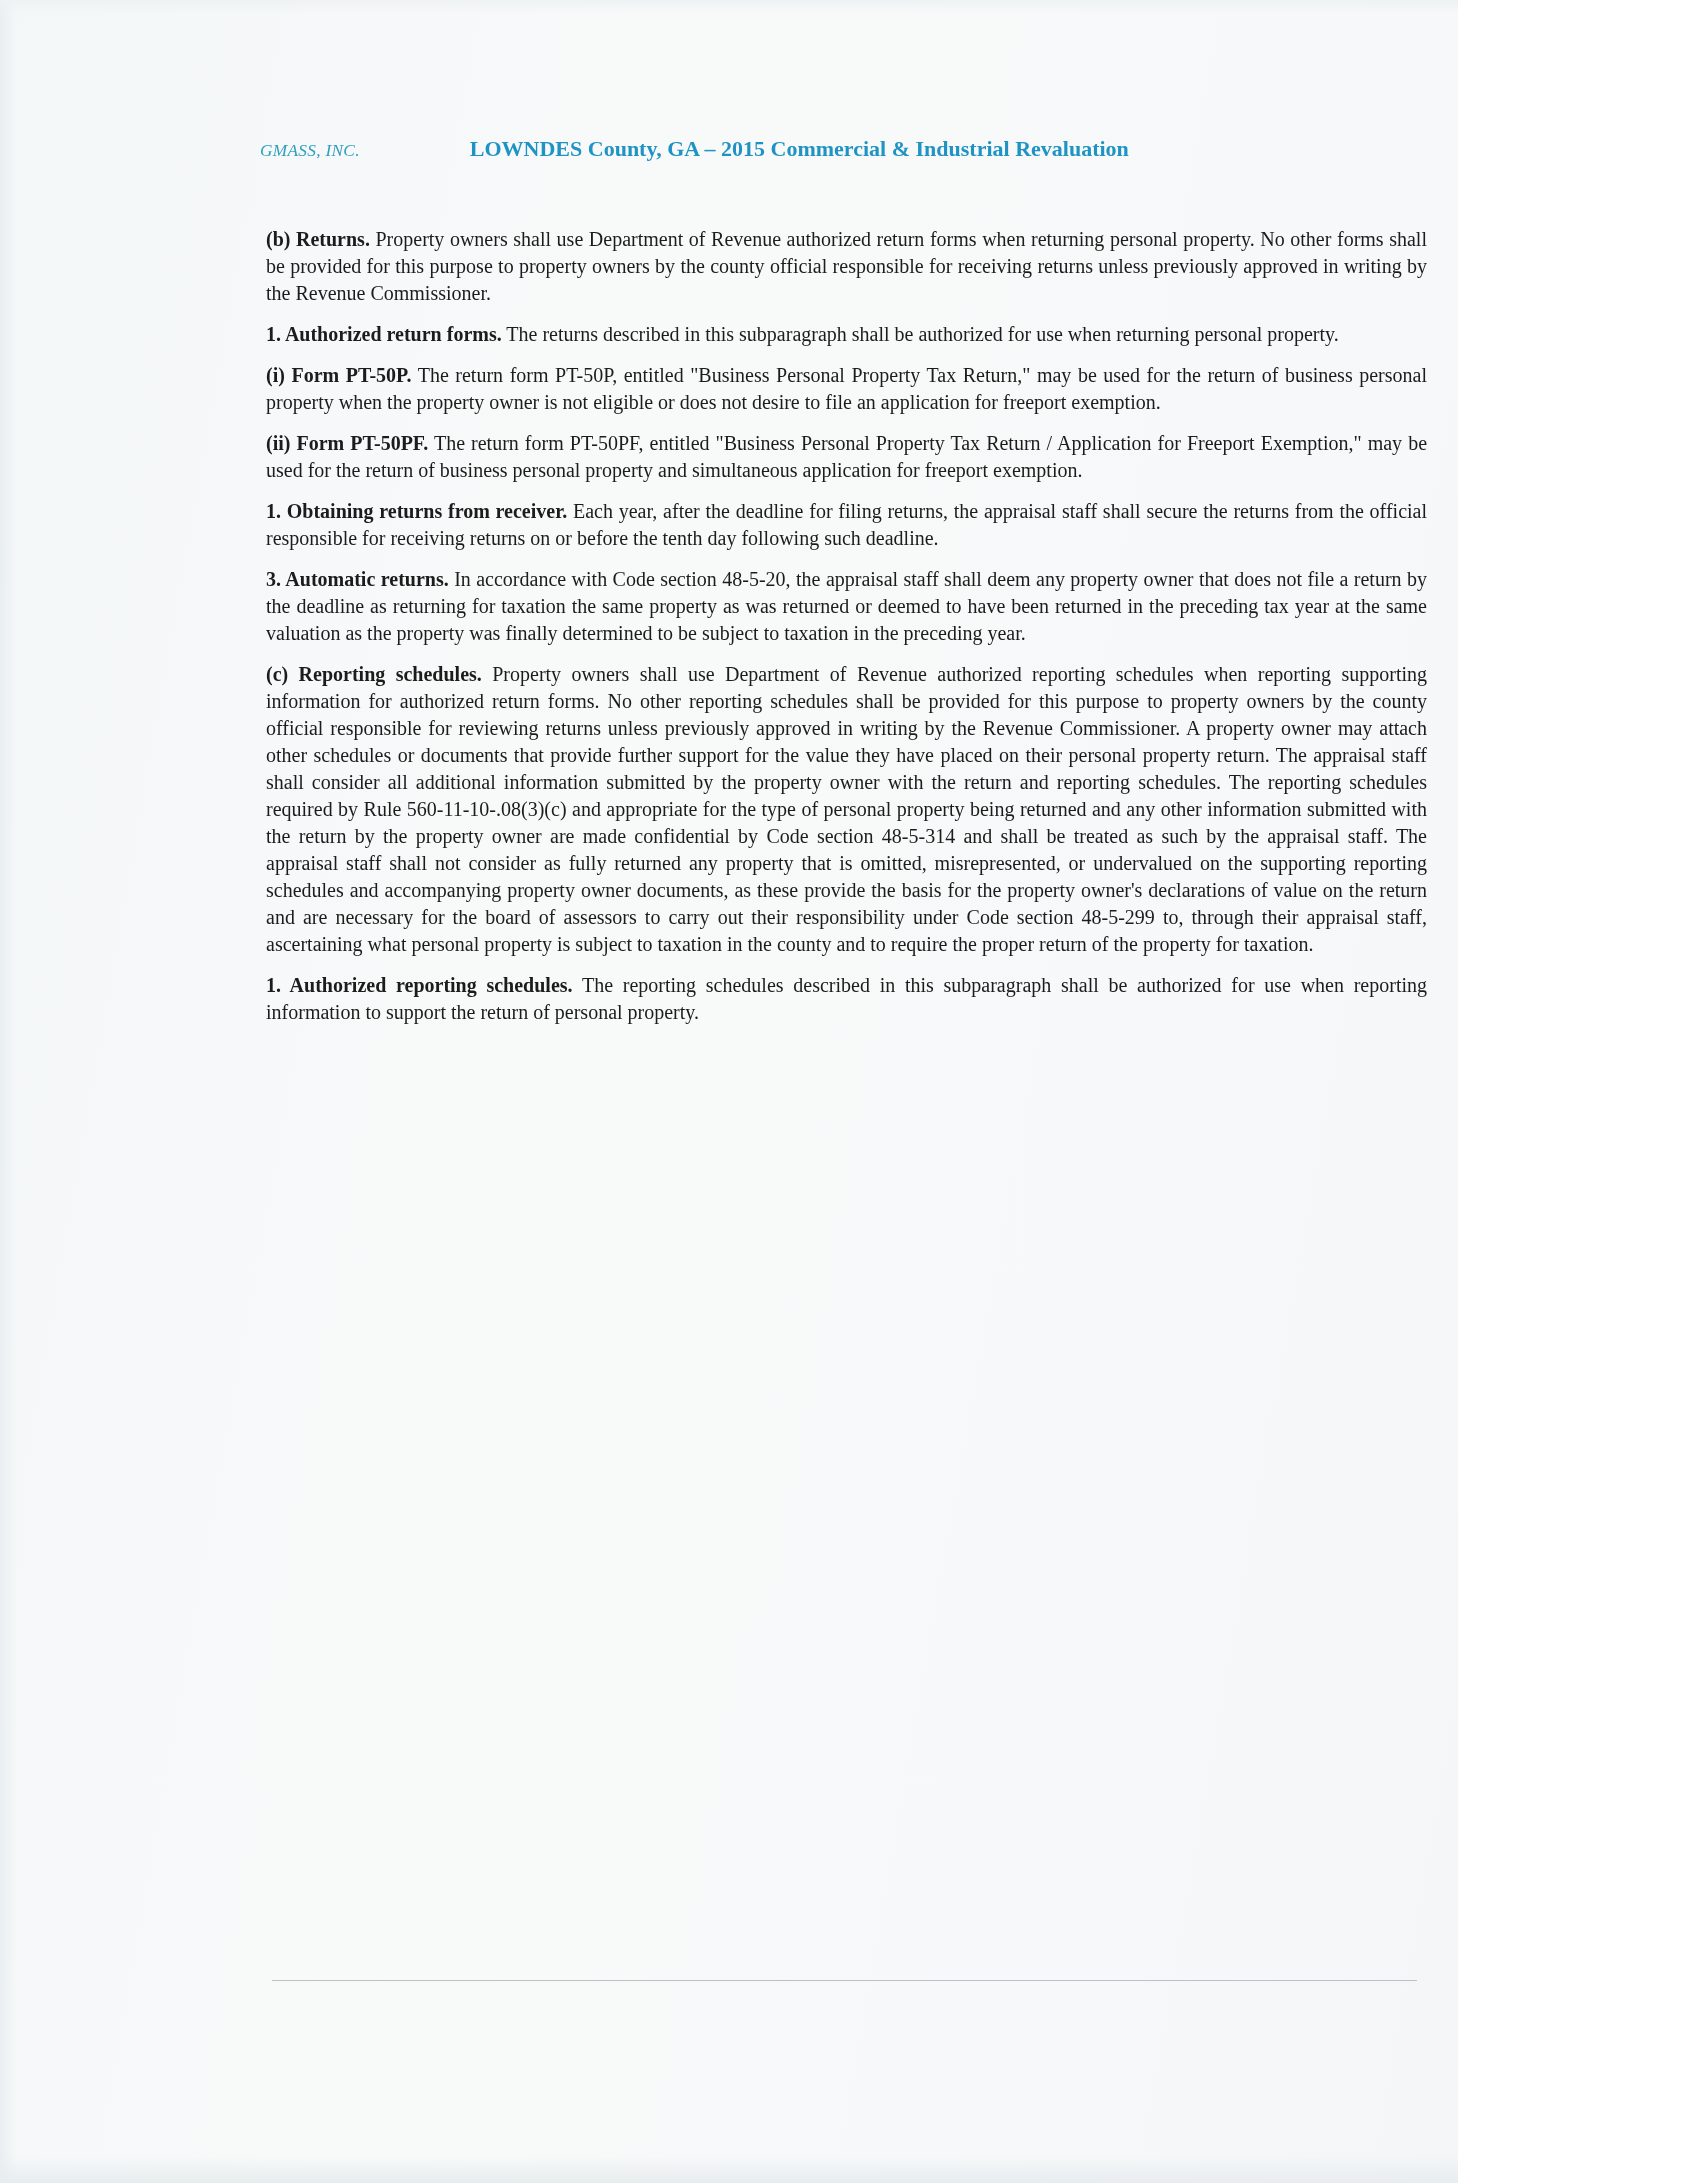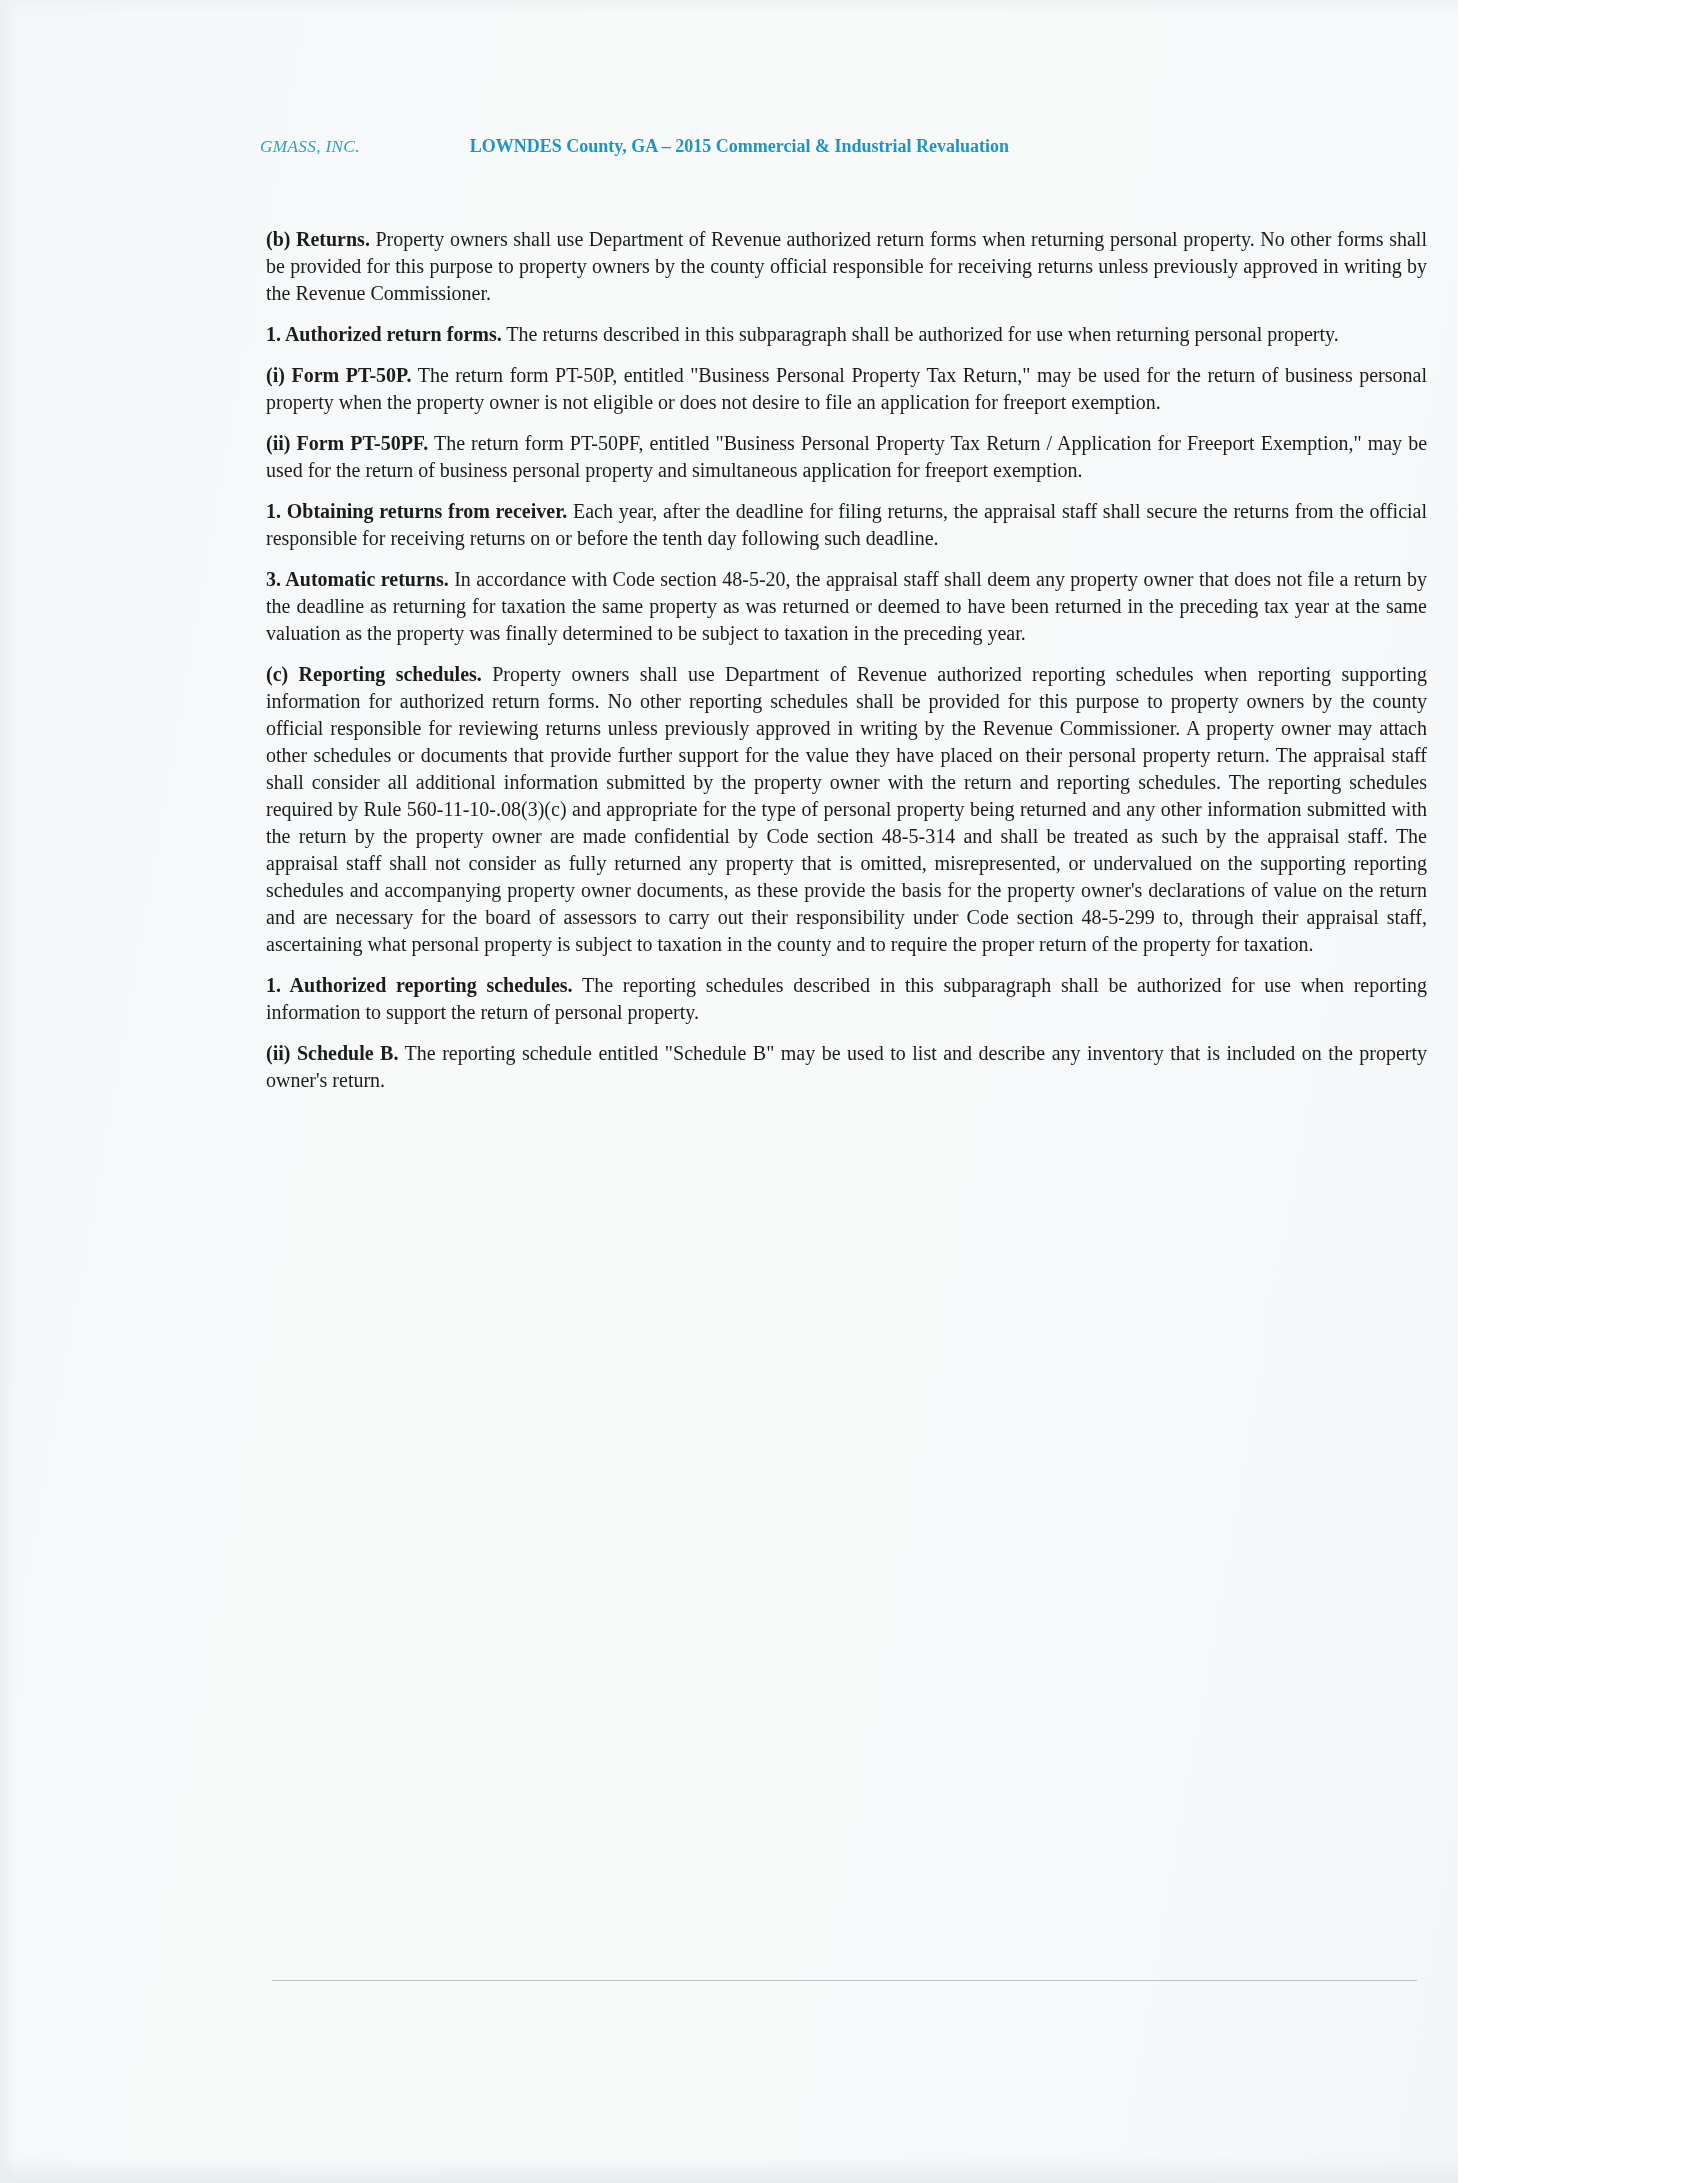--- a/index.html
+++ b/index.html
@@ -41,21 +41,21 @@
     font-style: italic;
     font-size: 17.3px;
     color: #2f9fbf;
     letter-spacing: 0.3px;
     white-space: nowrap;
   }
   .header-center {
     margin-left: 110px;
     font-family: "Liberation Serif", serif;
     font-weight: bold;
-    font-size: 18px;
+    font-size: 22px;
     color: #1f94c4;
     white-space: nowrap;
   }
   .content {
     position: absolute;
     left: 255px;
     top: 226px;
     width: 1172px;
   }
   p.para {
@@ -153,21 +153,18 @@
 
     <p class="para">
       <b class="lead">(c) Reporting schedules.</b><span> Property owners shall use Department of Revenue authorized reporting schedules when reporting supporting information for authorized return forms. No other reporting schedules shall be provided for this purpose to property owners by the county official responsible for reviewing returns unless previously approved in writing by the Revenue Commissioner. A property owner may attach other schedules or documents that provide further support for the value they have placed on their personal property return. The appraisal staff shall consider all additional information submitted by the property owner with the return and reporting schedules. The reporting schedules required by Rule 560-11-10-.08(3)(c) and appropriate for the type of personal property being returned and any other information submitted with the return by the property owner are made confidential by Code section 48-5-314 and shall be treated as such by the appraisal staff. The appraisal staff shall not consider as fully returned any property that is omitted, misrepresented, or undervalued on the supporting reporting schedules and accompanying property owner documents, as these provide the basis for the property owner's declarations of value on the return and are necessary for the board of assessors to carry out their responsibility under Code section 48-5-299 to, through their appraisal staff, ascertaining what personal property is subject to taxation in the county and to require the proper return of the property for taxation.</span>
     </p>
 
     <p class="para">
       <b class="lead">1. Authorized reporting schedules.</b><span> The reporting schedules described in this subparagraph shall be authorized for use when reporting information to support the return of personal property.</span>
     </p>
 
 
-    <p class="para">
-      <b class="lead">(ii) Schedule B.</b><span> The reporting schedule entitled "Schedule B" may be used to list and describe any inventory that is included on the property owner's return.</span>
-    </p>
 
   </div>
 
   <div class="footer-rule"></div>
 </div>
 
 
 </body></html>

